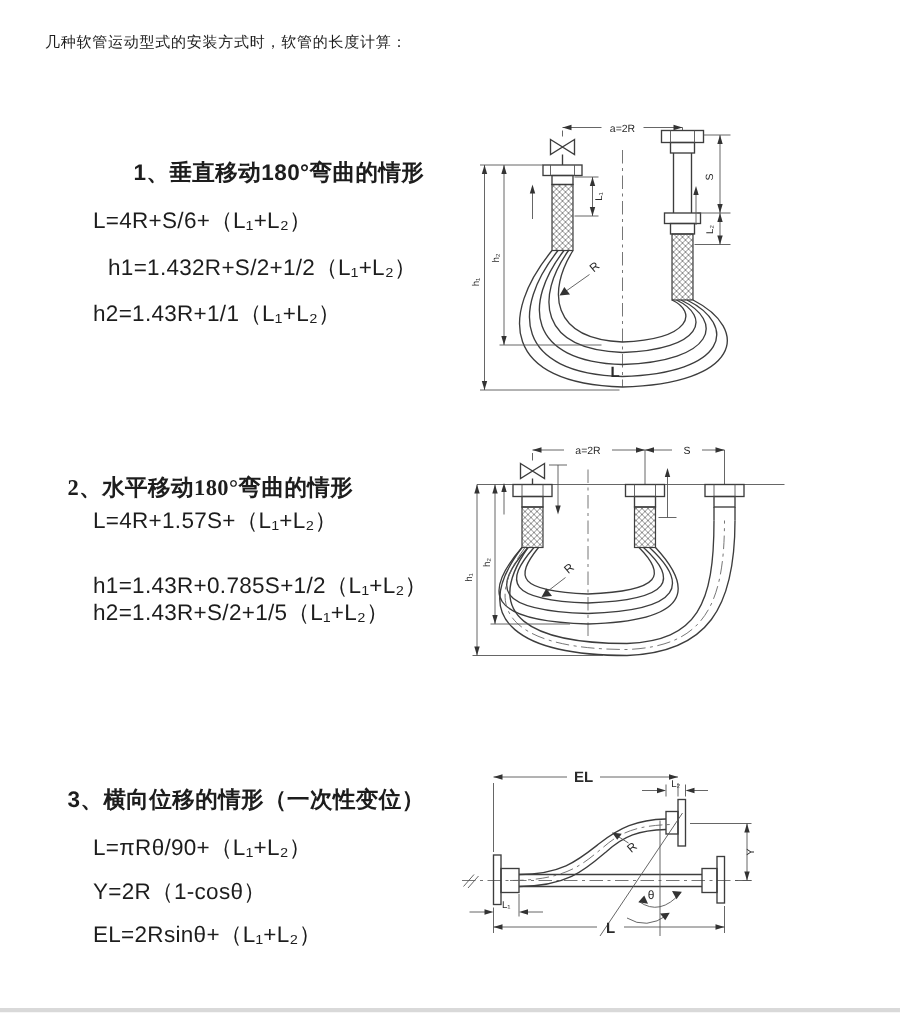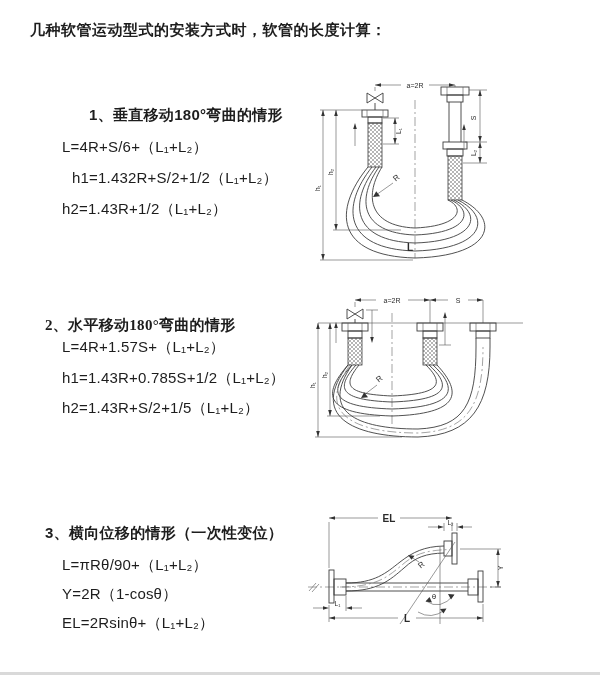--- a/index.html
+++ b/index.html
@@ -1,19 +1,19 @@
 <!DOCTYPE html>
 <html><head>
 <meta charset="utf-8">
 <style>
   html,body{margin:0;padding:0;}
   body{width:600px;height:675px;background:#ffffff;position:relative;overflow:hidden;
        font-family:"Liberation Sans",sans-serif;color:#1d1d1d;}
   .abs{position:absolute;white-space:nowrap;}
-  .title{font-size:15px;font-weight:bold;letter-spacing:.5px;}
+  .title{font-size:10px;font-weight:normal;letter-spacing:.5px;}
   .heading{font-size:15px;font-weight:bold;letter-spacing:.3px;}
   .formula{font-size:15px;letter-spacing:.2px;}
   svg{position:absolute;overflow:visible;}
   svg text{font-family:"Liberation Sans",sans-serif;fill:#2a2a2a;}
   .ln{stroke:#3d3d3d;stroke-width:.9;fill:none;}
   .thin{stroke:#555;stroke-width:.6;fill:none;}
   .dash{stroke:#666;stroke-width:.6;fill:none;stroke-dasharray:9 3 2 3;}
   .hatchbox{stroke:#3d3d3d;stroke-width:.8;}
   .ah{fill:#333;stroke:none;}
   .dt{font-size:7px;}
@@ -22,25 +22,25 @@
   .edge{position:absolute;left:0;bottom:0;width:600px;height:3px;background:#d9d9d9;}
 </style>
 </head>
 <body>
 
 <div class="abs title" style="left:30px;top:21px;">几种软管运动型式的安装方式时，软管的长度计算：</div>
 
 <div class="abs heading" style="left:45px;top:106px;margin-left:44px;">1、垂直移动180°弯曲的情形</div>
 <div class="abs formula" style="left:62px;top:138px;">L=4R+S/6+（L₁+L₂）</div>
 <div class="abs formula" style="left:72px;top:169px;">h1=1.432R+S/2+1/2（L₁+L₂）</div>
-<div class="abs formula" style="left:62px;top:200px;">h2=1.43R+1/2（L₁+L₂）</div>
+<div class="abs formula" style="left:62px;top:200px;">h2=1.43R+1/1（L₁+L₂）</div>
 
 <div class="abs heading" style="left:45px;top:316px;font-family:Liberation Serif, serif;">2、水平移动180°弯曲的情形</div>
 <div class="abs formula" style="left:62px;top:338px;">L=4R+1.57S+（L₁+L₂）</div>
-<div class="abs formula" style="left:62px;top:369px;text-align:center;">h1=1.43R+0.785S+1/2（L₁+L₂）</div>
+<div class="abs formula" style="left:62px;top:381px;text-align:center;">h1=1.43R+0.785S+1/2（L₁+L₂）</div>
 <div class="abs formula" style="left:62px;top:399px;">h2=1.43R+S/2+1/5（L₁+L₂）</div>
 
 <div class="abs heading" style="left:45px;top:524px;text-align:center;">3、横向位移的情形（一次性变位）</div>
 <div class="abs formula" style="left:62px;top:556px;">L=πRθ/90+（L₁+L₂）</div>
 <div class="abs formula" style="left:62px;top:585px;">Y=2R（1-cosθ）</div>
 <div class="abs formula" style="left:62px;top:614px;">EL=2Rsinθ+（L₁+L₂）</div>
 
 <svg style="left:315px;top:70px;" width="285" height="195" viewBox="0 0 285 195">
   <defs>
     <pattern id="hx1" width="4" height="4" patternUnits="userSpaceOnUse">

